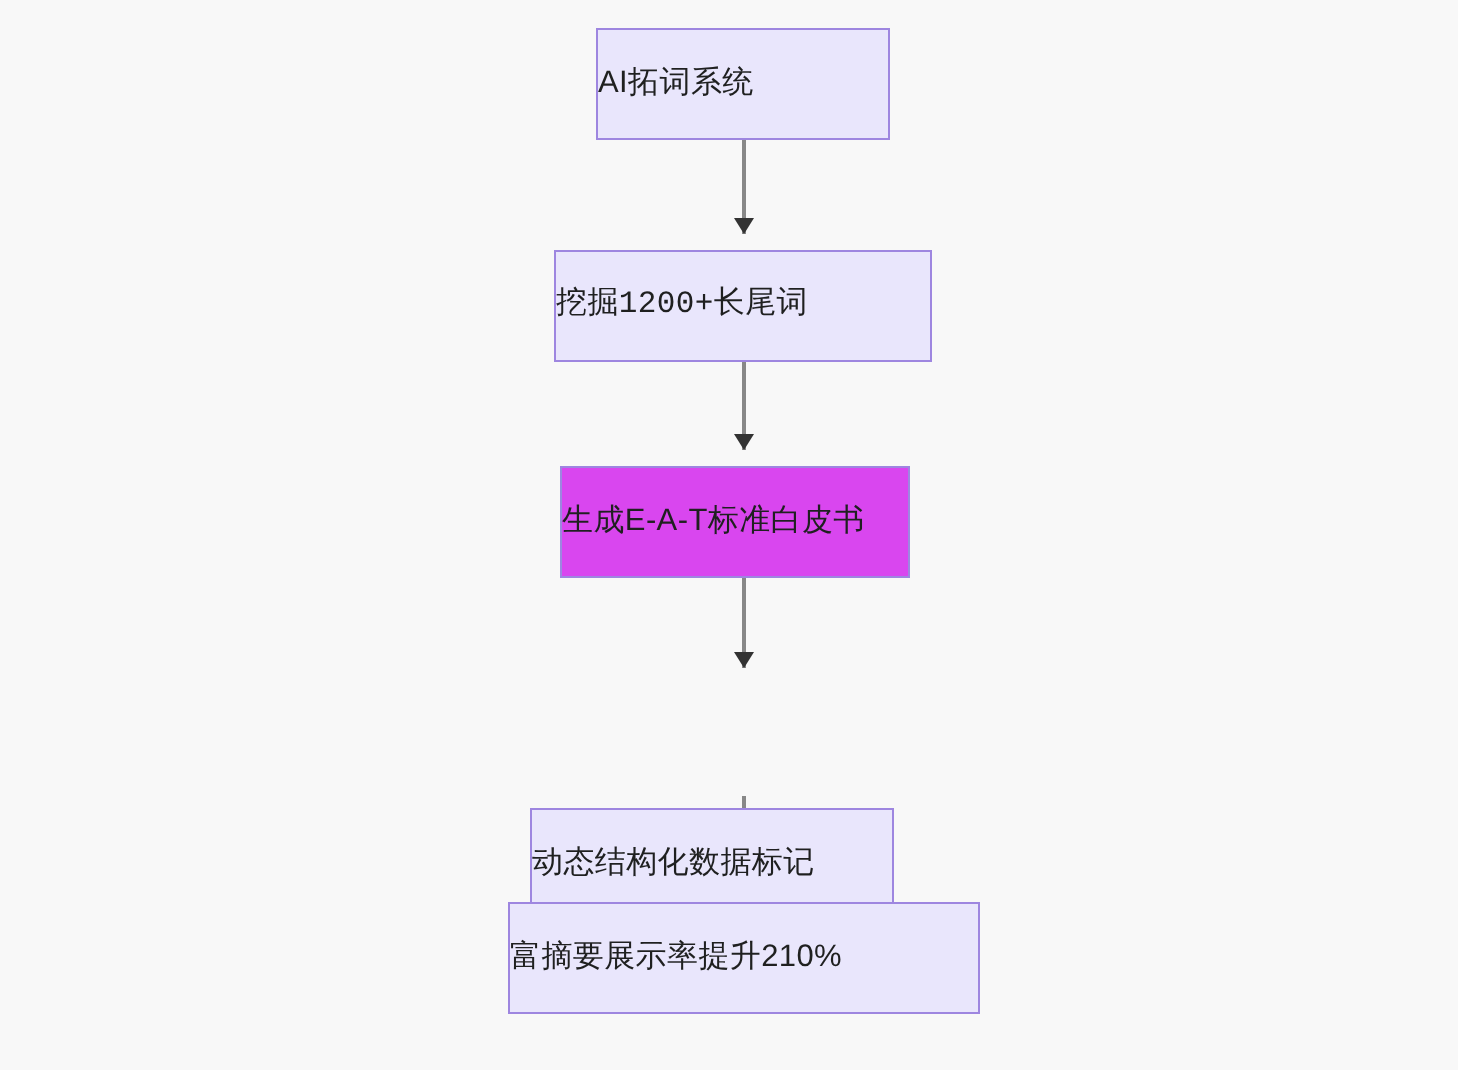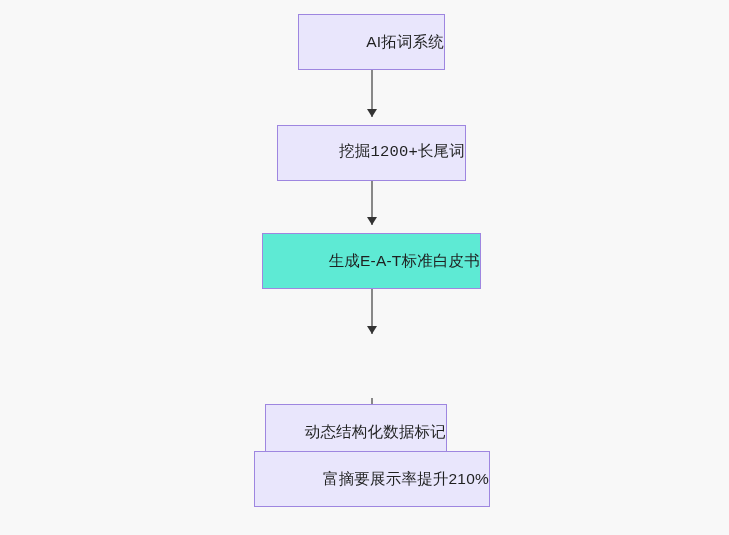--- a/index.html
+++ b/index.html
@@ -19,21 +19,21 @@
     height: 535px;
   }
   .node {
     position: absolute;
     box-sizing: border-box;
     background: #e9e6fc;
     border: 1.5px solid #9e86e0;
     border-radius: 0;
     display: flex;
     align-items: center;
-    justify-content: flex-end;
+    justify-content: flex-start;
     height: 56px;
   }
   .node-label {
     font-size: 15.5px;
     line-height: 1;
     color: #1f2020;
     white-space: nowrap;
     letter-spacing: 0.2px;
     font-weight: 400;
   }
@@ -64,22 +64,22 @@
     <div class="edge" style="left: 372px; top: 289px; height: 45px; background: rgb(136, 136, 136);"></div>
     <div class="arrowhead" style="left: 372px; top: 326px; border-top-color: rgb(51, 51, 51);"></div>
     <div class="edge" style="left: 372px; top: 398px; height: 45px; background: rgb(136, 136, 136);"></div>
     <div class="arrowhead" style="left: 372px; top: 435px; border-top-color: rgb(51, 51, 51);"></div>
     <div class="node" style="left: 298px; top: 14px; width: 147px; height: 56px; background: rgb(233, 230, 252); border-color: rgb(158, 134, 224);">
       <span class="node-label" style="color: rgb(31, 32, 32);">AI拓词系统</span>
     </div>
     <div class="node" style="left: 277px; top: 125px; width: 189px; height: 56px; background: rgb(233, 230, 252); border-color: rgb(158, 134, 224);">
       <span class="node-label" style="color: rgb(31, 32, 32); font-family: Liberation Mono, monospace;">挖掘1200+长尾词</span>
     </div>
-    <div class="node" style="left: 262px; top: 233px; width: 219px; height: 56px; background: #5eead4; border-color: rgb(158, 134, 224);">
+    <div class="node" style="left: 280px; top: 233px; width: 175px; height: 56px; background: #d946ef; border-color: rgb(158, 134, 224);">
       <span class="node-label" style="color: rgb(31, 32, 32);">生成E-A-T标准白皮书</span>
     </div>
     <div class="node" style="left: 265px; top: 356px; width: 182px; height: 56px; background: rgb(233, 230, 252); border-color: rgb(158, 134, 224); margin-top: 48px;">
       <span class="node-label" style="color: rgb(31, 32, 32);">动态结构化数据标记</span>
     </div>
-    <div class="node" style="left: 254px; top: 451px; width: 236px; height: 56px; background: rgb(233, 230, 252); border-color: rgb(158, 134, 224); padding-left: 20px;">
+    <div class="node" style="left: 254px; top: 451px; width: 236px; height: 56px; background: rgb(233, 230, 252); border-color: rgb(158, 134, 224);">
       <span class="node-label" style="color: rgb(31, 32, 32);">富摘要展示率提升210%</span>
     </div>
   </div>
 
 </body></html>

